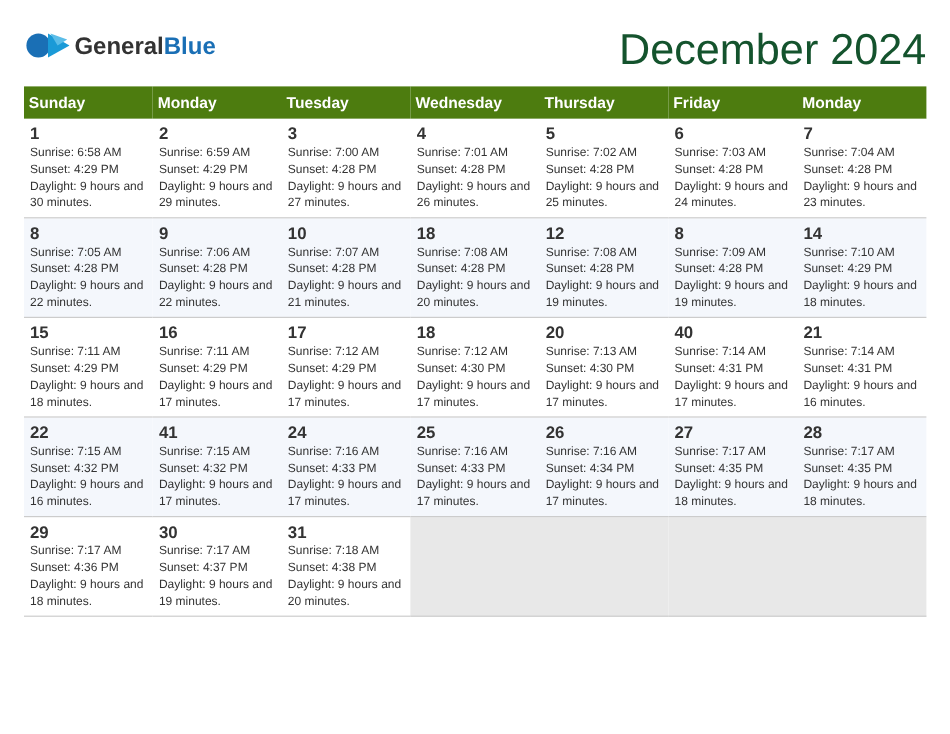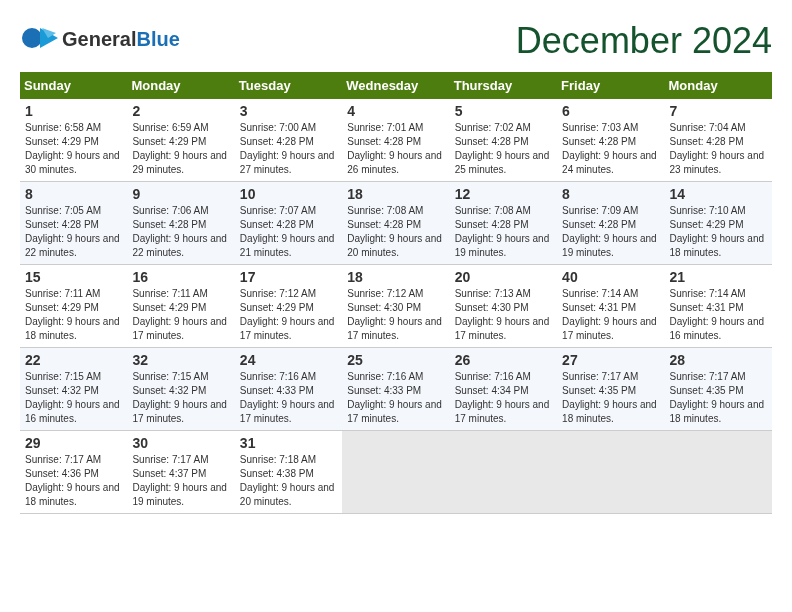--- a/index.html
+++ b/index.html
@@ -138,21 +138,21 @@
         <td><span class="day-num">15</span><span class="day-info">Sunrise: 7:11 AM<br>Sunset: 4:29 PM<br>Daylight: 9 hours and 18 minutes.</span></td>
         <td><span class="day-num">16</span><span class="day-info">Sunrise: 7:11 AM<br>Sunset: 4:29 PM<br>Daylight: 9 hours and 17 minutes.</span></td>
         <td><span class="day-num">17</span><span class="day-info">Sunrise: 7:12 AM<br>Sunset: 4:29 PM<br>Daylight: 9 hours and 17 minutes.</span></td>
         <td><span class="day-num">18</span><span class="day-info">Sunrise: 7:12 AM<br>Sunset: 4:30 PM<br>Daylight: 9 hours and 17 minutes.</span></td>
         <td><span class="day-num">20</span><span class="day-info">Sunrise: 7:13 AM<br>Sunset: 4:30 PM<br>Daylight: 9 hours and 17 minutes.</span></td>
         <td><span class="day-num">40</span><span class="day-info">Sunrise: 7:14 AM<br>Sunset: 4:31 PM<br>Daylight: 9 hours and 17 minutes.</span></td>
         <td><span class="day-num">21</span><span class="day-info">Sunrise: 7:14 AM<br>Sunset: 4:31 PM<br>Daylight: 9 hours and 16 minutes.</span></td>
       </tr>
       <tr>
         <td><span class="day-num">22</span><span class="day-info">Sunrise: 7:15 AM<br>Sunset: 4:32 PM<br>Daylight: 9 hours and 16 minutes.</span></td>
-        <td><span class="day-num">32</span><span class="day-info">Sunrise: 7:15 AM<br>Sunset: 4:32 PM<br>Daylight: 9 hours and 17 minutes.</span></td>
+        <td><span class="day-num">41</span><span class="day-info">Sunrise: 7:15 AM<br>Sunset: 4:32 PM<br>Daylight: 9 hours and 17 minutes.</span></td>
         <td><span class="day-num">24</span><span class="day-info">Sunrise: 7:16 AM<br>Sunset: 4:33 PM<br>Daylight: 9 hours and 17 minutes.</span></td>
         <td><span class="day-num">25</span><span class="day-info">Sunrise: 7:16 AM<br>Sunset: 4:33 PM<br>Daylight: 9 hours and 17 minutes.</span></td>
         <td><span class="day-num">26</span><span class="day-info">Sunrise: 7:16 AM<br>Sunset: 4:34 PM<br>Daylight: 9 hours and 17 minutes.</span></td>
         <td><span class="day-num">27</span><span class="day-info">Sunrise: 7:17 AM<br>Sunset: 4:35 PM<br>Daylight: 9 hours and 18 minutes.</span></td>
         <td><span class="day-num">28</span><span class="day-info">Sunrise: 7:17 AM<br>Sunset: 4:35 PM<br>Daylight: 9 hours and 18 minutes.</span></td>
       </tr>
       <tr>
         <td><span class="day-num">29</span><span class="day-info">Sunrise: 7:17 AM<br>Sunset: 4:36 PM<br>Daylight: 9 hours and 18 minutes.</span></td>
         <td><span class="day-num">30</span><span class="day-info">Sunrise: 7:17 AM<br>Sunset: 4:37 PM<br>Daylight: 9 hours and 19 minutes.</span></td>
         <td><span class="day-num">31</span><span class="day-info">Sunrise: 7:18 AM<br>Sunset: 4:38 PM<br>Daylight: 9 hours and 20 minutes.</span></td>

